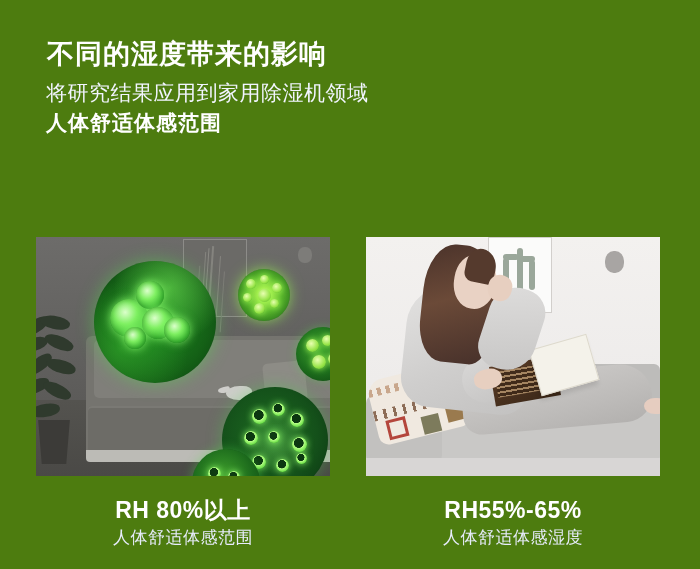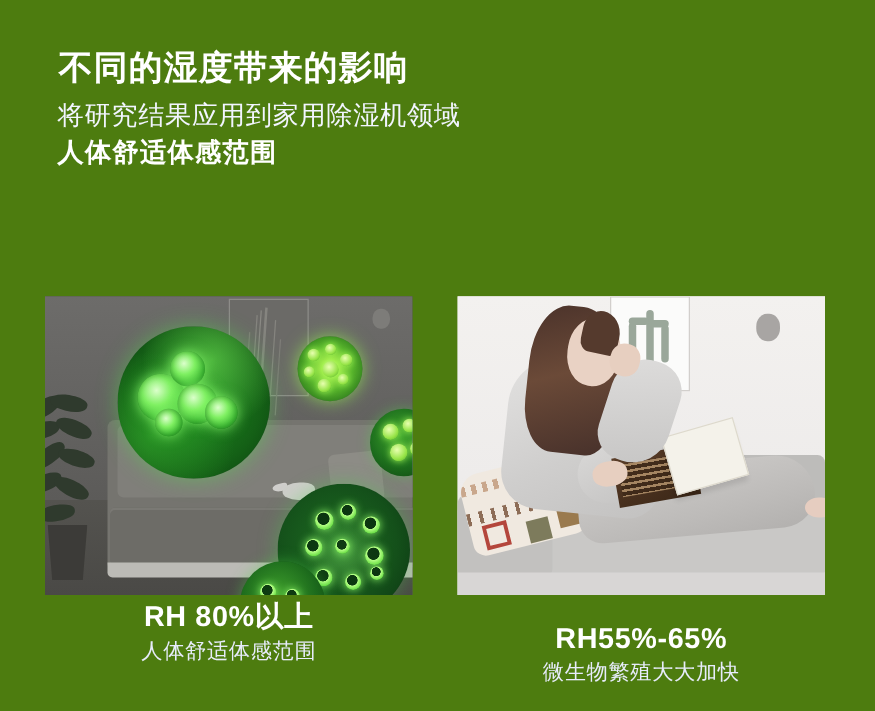--- a/index.html
+++ b/index.html
@@ -306,21 +306,21 @@
     opacity:.7;
   }
   .hand2 {
     position: absolute; left: 108px; top: 132px; width: 28px; height: 20px;
     background: #e7cfc0; border-radius: 45%;
     transform: rotate(-10deg);
   }
 
   
   .caption { position: absolute; text-align: center; width: 294px; }
-  #caption-left  { left: 36px; top: 478px; }
+  #caption-left  { left: 36px; top: 495px; }
   #caption-right { left: 366px; top: 495px; }
   .cap-title {
     display: block; color: #ffffff; font-size: 23px; font-weight: bold;
     letter-spacing: 0.5px; line-height: 30px; white-space: nowrap;
   }
   .cap-sub {
     display: block; color: #e7ecfb; font-size: 17px; letter-spacing: 0.5px;
     line-height: 26px; white-space: nowrap;
   }
 </style>
@@ -440,16 +440,16 @@
     <div class="hand"></div>
   </div>
 
   <div class="caption" id="caption-left">
     <span class="cap-title">RH 80%以上</span>
     <span class="cap-sub">人体舒适体感范围</span>
   </div>
 
   <div class="caption" id="caption-right">
     <span class="cap-title">RH55%-65%</span>
-    <span class="cap-sub">微生物繁殖大大加快</span>
+    <span class="cap-sub">人体舒适体感湿度</span>
   </div>
 
 </div>
 
 </body></html>

